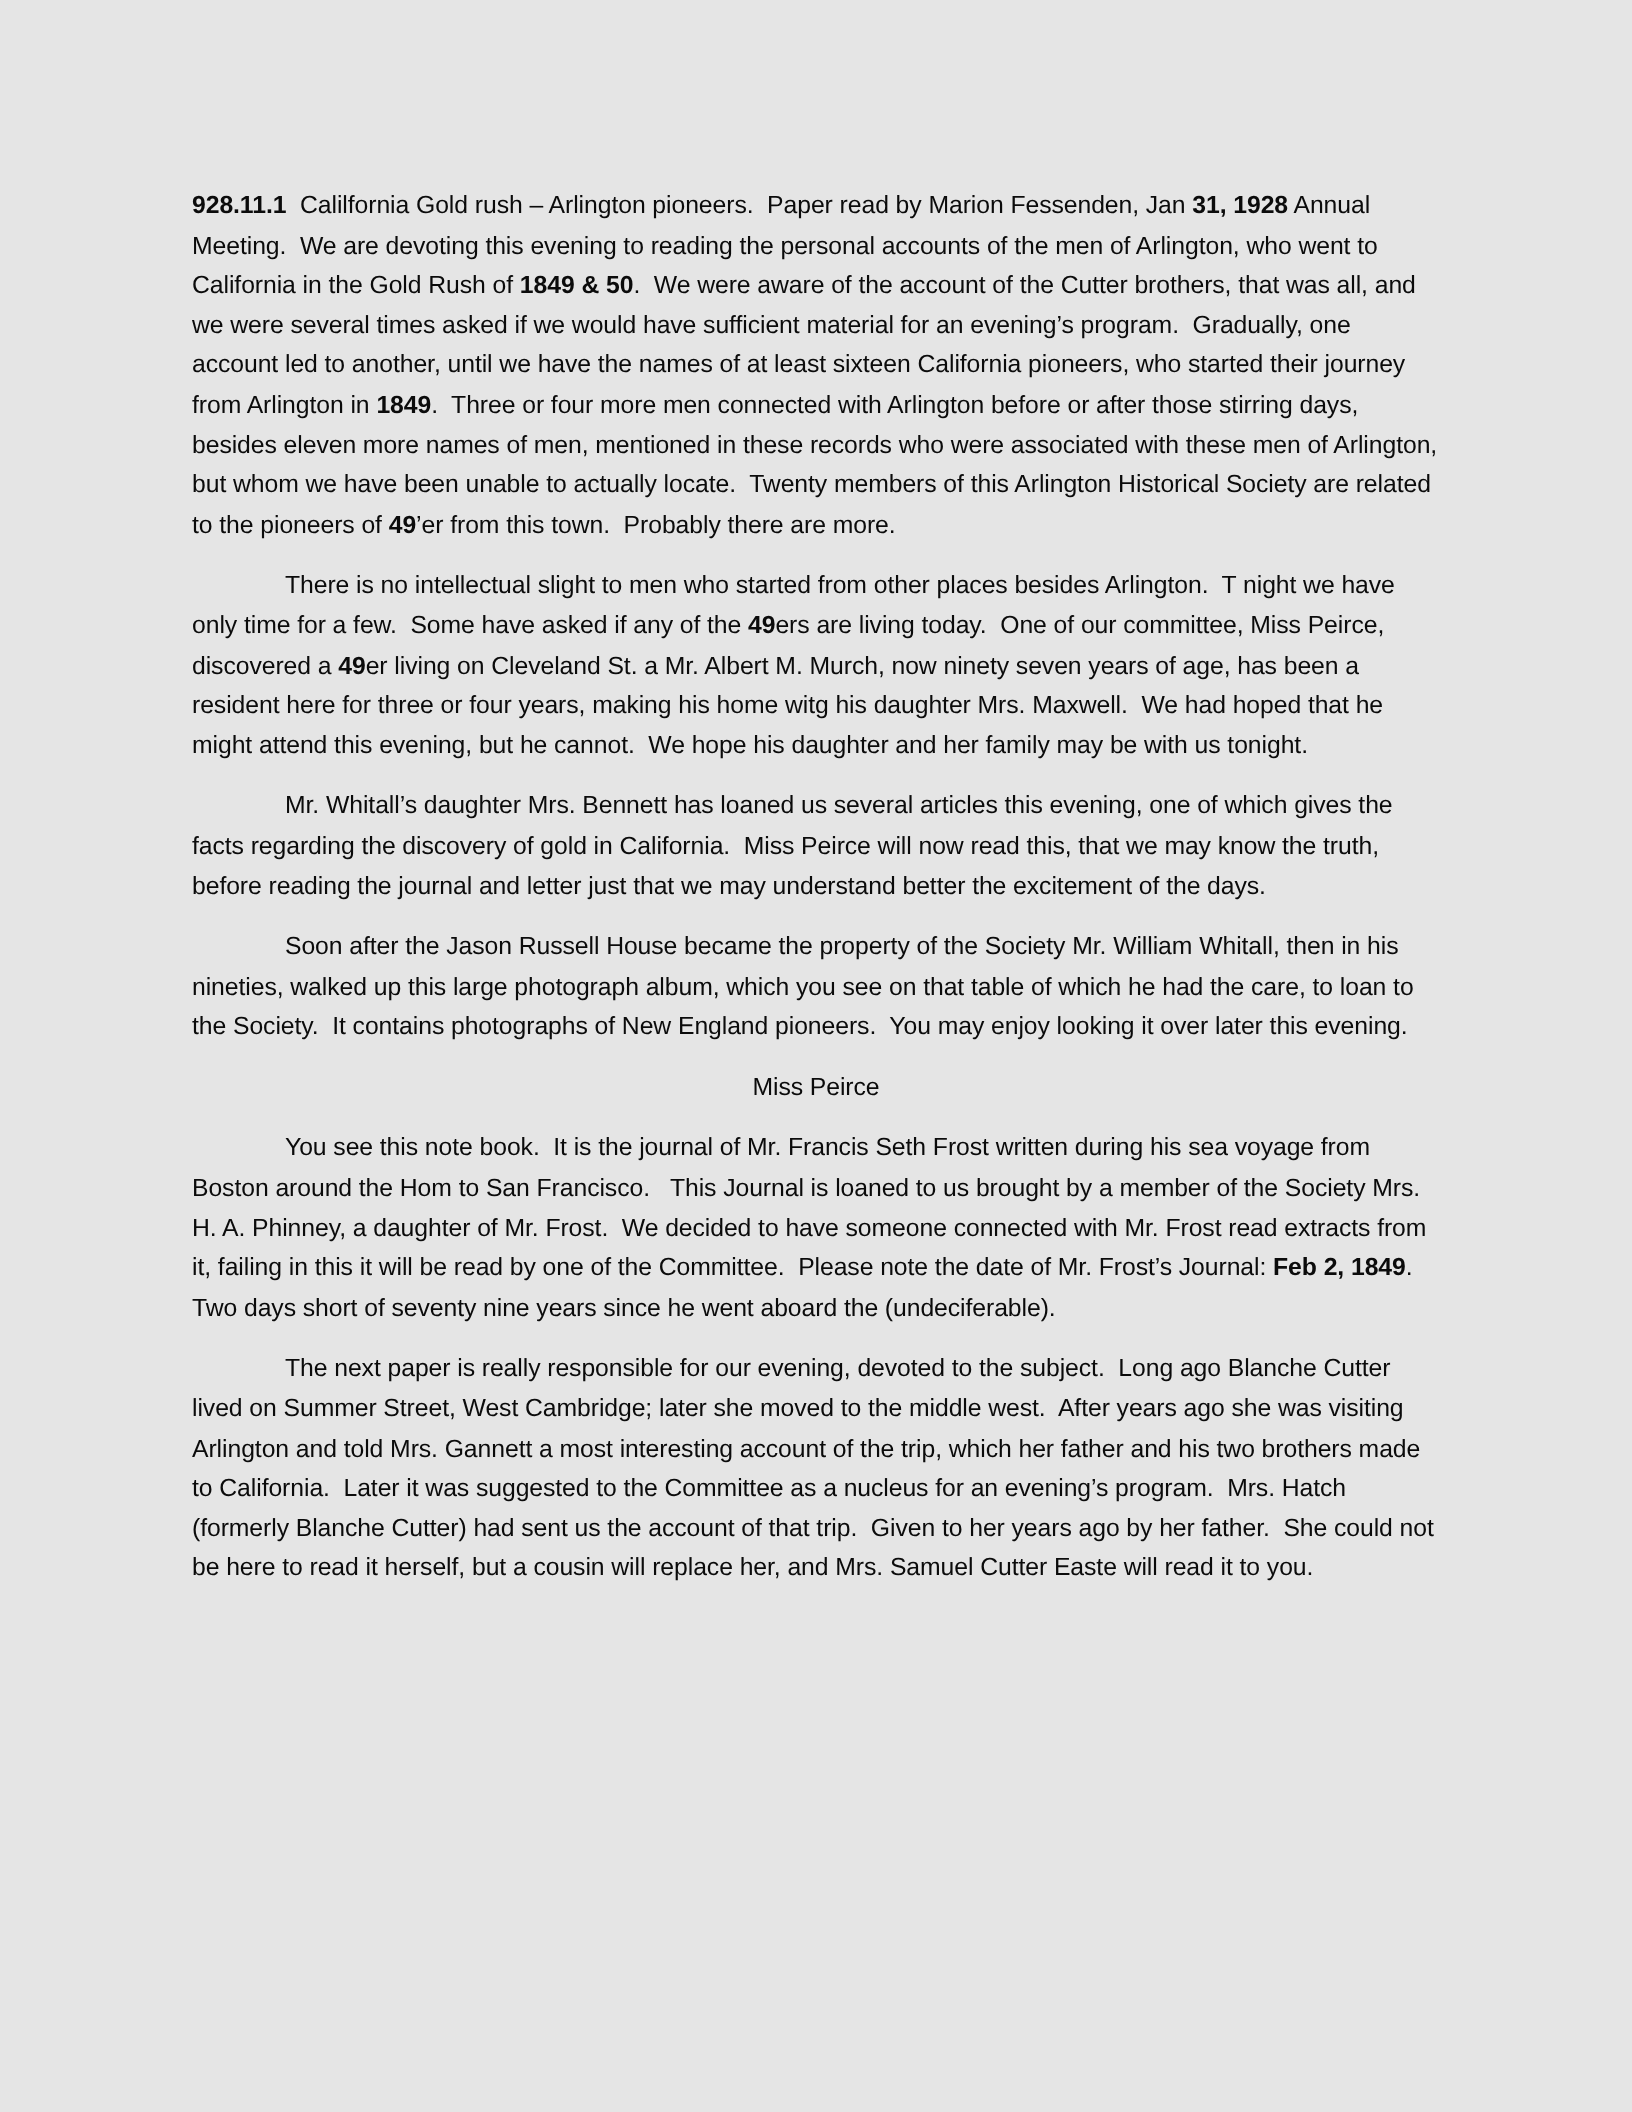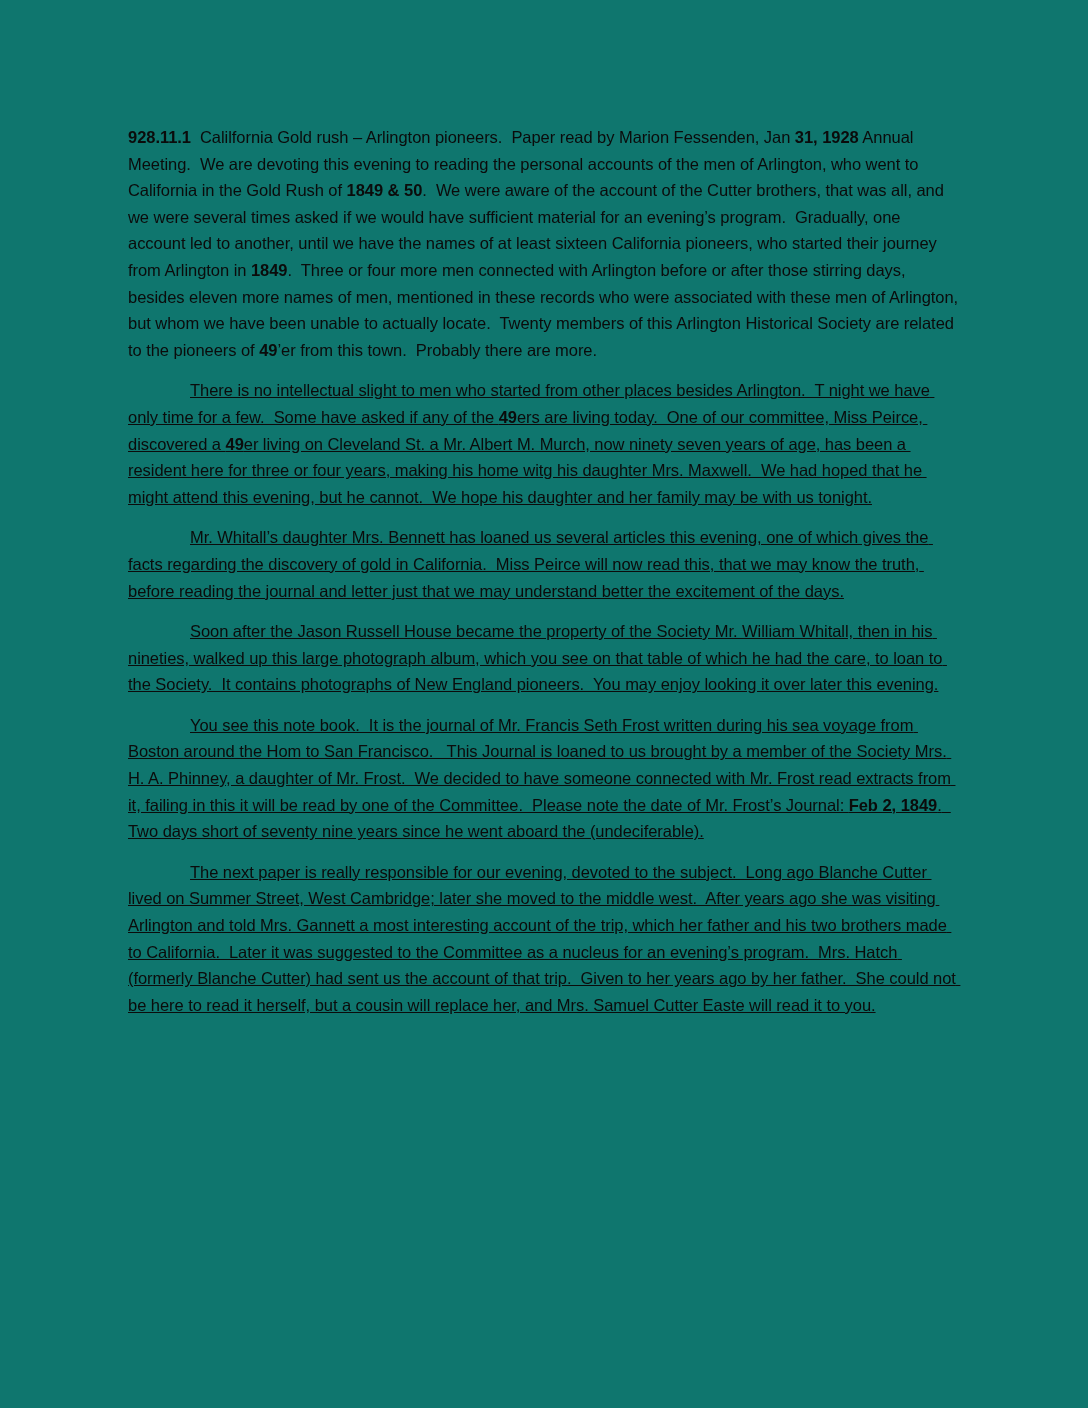--- a/index.html
+++ b/index.html
@@ -10,36 +10,35 @@
   body {
     width: 1088px;
     height: 1408px;
     font-family: "Liberation Sans", "DejaVu Sans", sans-serif;
   }
   .page {
     box-sizing: border-box;
     width: 1088px;
     height: 1408px;
     padding: 124px 128px 40px 128px;
-    background: #0f766e;
+    background: #e5e5e5;
     color: #0b0b0b;
     overflow: hidden;
   }
   .para {
     margin: 0 0 14px 0;
     font-size: 16.5px;
     line-height: 26.6px;
     letter-spacing: -0.05px;
     white-space: pre-wrap;
     text-align: left;
     font-weight: 400;
   }
   .para.indent {
     text-indent: 62px;
-    text-decoration: underline;
   }
   .para.centered {
     text-align: center;
     text-indent: 0;
   }
   .b {
     font-weight: 700;
   }
 </style>
 </head>
@@ -47,19 +46,20 @@
 
 <div class="page">
   <p class="para"><span class="b">928.11.1</span><span>  Calilfornia Gold rush – Arlington pioneers.  Paper read by Marion Fessenden, Jan </span><span class="b">31, 1928</span><span> Annual Meeting.  We are devoting this evening to reading the personal accounts of the men of Arlington, who went to California in the Gold Rush of </span><span class="b">1849 &amp; 50</span><span>.  We were aware of the account of the Cutter brothers, that was all, and we were several times asked if we would have sufficient material for an evening’s program.  Gradually, one account led to another, until we have the names of at least sixteen California pioneers, who started their journey from Arlington in </span><span class="b">1849</span><span>.  Three or four more men connected with Arlington before or after those stirring days, besides eleven more names of men, mentioned in these records who were associated with these men of Arlington, but whom we have been unable to actually locate.  Twenty members of this Arlington Historical Society are related to the pioneers of </span><span class="b">49</span><span>’er from this town.  Probably there are more.</span></p>
 
   <p class="para indent"><span>There is no intellectual slight to men who started from other places besides Arlington.  T night we have only time for a few.  Some have asked if any of the </span><span class="b">49</span><span>ers are living today.  One of our committee, Miss Peirce, discovered a </span><span class="b">49</span><span>er living on Cleveland St. a Mr. Albert M. Murch, now ninety seven years of age, has been a resident here for three or four years, making his home witg his daughter Mrs. Maxwell.  We had hoped that he might attend this evening, but he cannot.  We hope his daughter and her family may be with us tonight.</span></p>
 
   <p class="para indent"><span>Mr. Whitall’s daughter Mrs. Bennett has loaned us several articles this evening, one of which gives the facts regarding the discovery of gold in California.  Miss Peirce will now read this, that we may know the truth, before reading the journal and letter just that we may understand better the excitement of the days.</span></p>
 
   <p class="para indent"><span>Soon after the Jason Russell House became the property of the Society Mr. William Whitall, then in his nineties, walked up this large photograph album, which you see on that table of which he had the care, to loan to the Society.  It contains photographs of New England pioneers.  You may enjoy looking it over later this evening.</span></p>
 
+  <p class="para centered">Miss Peirce</p>
 
   <p class="para indent"><span>You see this note book.  It is the journal of Mr. Francis Seth Frost written during his sea voyage from Boston around the Hom to San Francisco.   This Journal is loaned to us brought by a member of the Society Mrs. H. A. Phinney, a daughter of Mr. Frost.  We decided to have someone connected with Mr. Frost read extracts from it, failing in this it will be read by one of the Committee.  Please note the date of Mr. Frost’s Journal: </span><span class="b">Feb 2, 1849</span><span>.  Two days short of seventy nine years since he went aboard the (undeciferable).</span></p>
 
 
   <p class="para indent"><span>The next paper is really responsible for our evening, devoted to the subject.  Long ago Blanche Cutter lived on Summer Street, West Cambridge; later she moved to the middle west.  After years ago she was visiting Arlington and told Mrs. Gannett a most interesting account of the trip, which her father and his two brothers made to California.  Later it was suggested to the Committee as a nucleus for an evening’s program.  Mrs. Hatch (formerly Blanche Cutter) had sent us the account of that trip.  Given to her years ago by her father.  She could not be here to read it herself, but a cousin will replace her, and Mrs. Samuel Cutter Easte will read it to you.</span></p>
 
 </div>
 
 </body></html>

